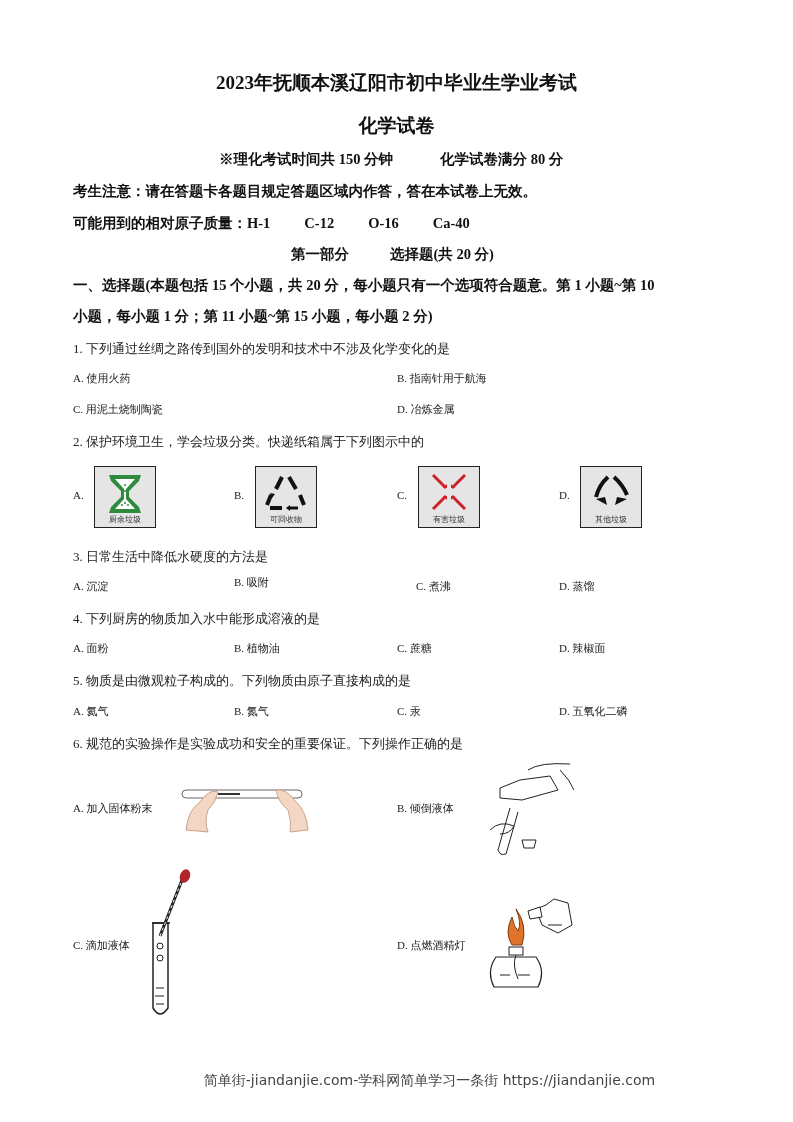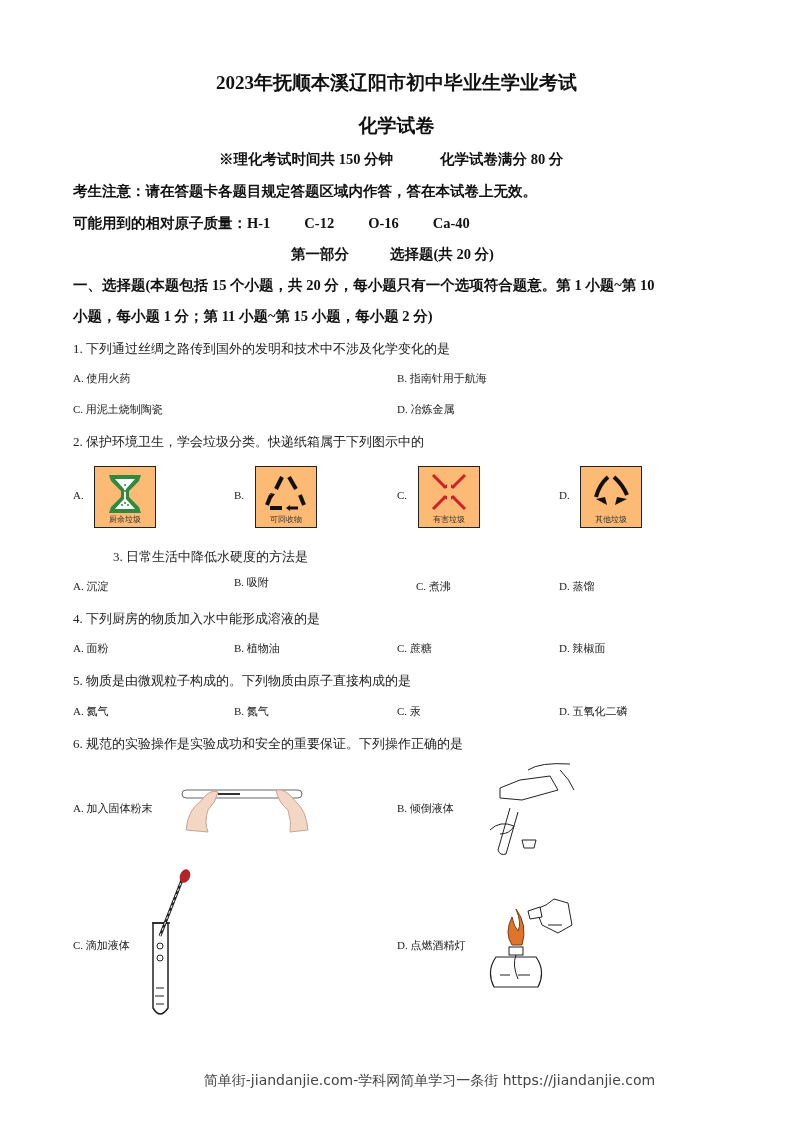--- a/index.html
+++ b/index.html
@@ -3,21 +3,21 @@
 <meta charset="utf-8">
 <style>
   html, body { margin: 0; padding: 0; background: #ffffff; }
   body { width: 793px; height: 1122px; position: relative; overflow: hidden;
          font-family: "Liberation Serif", "DejaVu Serif", serif; color: #111; }
   .abs { position: absolute; white-space: nowrap; }
   .title { font-weight: bold; font-size: 19px; left: 0; width: 793px; text-align: center; }
   .bold { font-weight: bold; font-size: 14.5px; }
   .q { font-size: 13px; color: #222; }
   .opt { font-size: 11px; color: #222; }
-  .sym { border: 1px solid #222; width: 60px; height: 60px; background: #fdba74; position: absolute; }
+  .sym { border: 1px solid #222; width: 60px; height: 60px; background: #e5e5e5; position: absolute; }
   .sym svg { position: absolute; left: 0; top: 0; }
   .sym .cap { position: absolute; left: 0; right: 0; bottom: 2px; text-align: center; font-size: 8px;
               font-family: "DejaVu Sans", sans-serif; color: #333; }
   .footer { font-family: "DejaVu Sans", sans-serif; font-size: 14px; color: #444; left: 0; width: 793px; text-align: center; padding-left: 33px; }
   .gap { display: inline-block; width: 34px; }
 </style>
 </head>
 <body>
 
 <div class="abs title" style="top:70px;">2023年抚顺本溪辽阳市初中毕业生学业考试</div>
@@ -84,21 +84,21 @@
 <div class="sym" style="top:466px; left:580px;">
   <svg width="60" height="60" viewBox="0 0 60 60">
     <path d="M27 10 Q18 18 15 30" stroke="#111" stroke-width="4" fill="none"></path>
     <path d="M33 10 Q42 18 46 28" stroke="#111" stroke-width="4" fill="none"></path>
     <path d="M15 32 L24 30 L26 38 Z" fill="#111"></path>
     <path d="M46 32 L36 30 L34 38 Z" fill="#111"></path>
   </svg>
   <div class="cap">其他垃圾</div>
 </div>
 
-<div class="abs q" style="top:548px; left:73px;margin-left:40px;">3. 日常生活中降低水硬度的方法是</div>
+<div class="abs q" style="top:548px; left:73px;">3. 日常生活中降低水硬度的方法是</div>
 <div class="abs opt" style="top:579px; left:73px;">A. 沉淀</div>
 <div class="abs opt" style="top:575px; left:234px;">B. 吸附</div>
 <div class="abs opt" style="top:579px; left:397px;margin-left:19px;">C. 煮沸</div>
 <div class="abs opt" style="top:579px; left:559px;">D. 蒸馏</div>
 
 <div class="abs q" style="top:610px; left:73px;">4. 下列厨房的物质加入水中能形成溶液的是</div>
 <div class="abs opt" style="top:641px; left:73px;">A. 面粉</div>
 <div class="abs opt" style="top:641px; left:234px;">B. 植物油</div>
 <div class="abs opt" style="top:641px; left:397px;">C. 蔗糖</div>
 <div class="abs opt" style="top:641px; left:559px;">D. 辣椒面</div>

